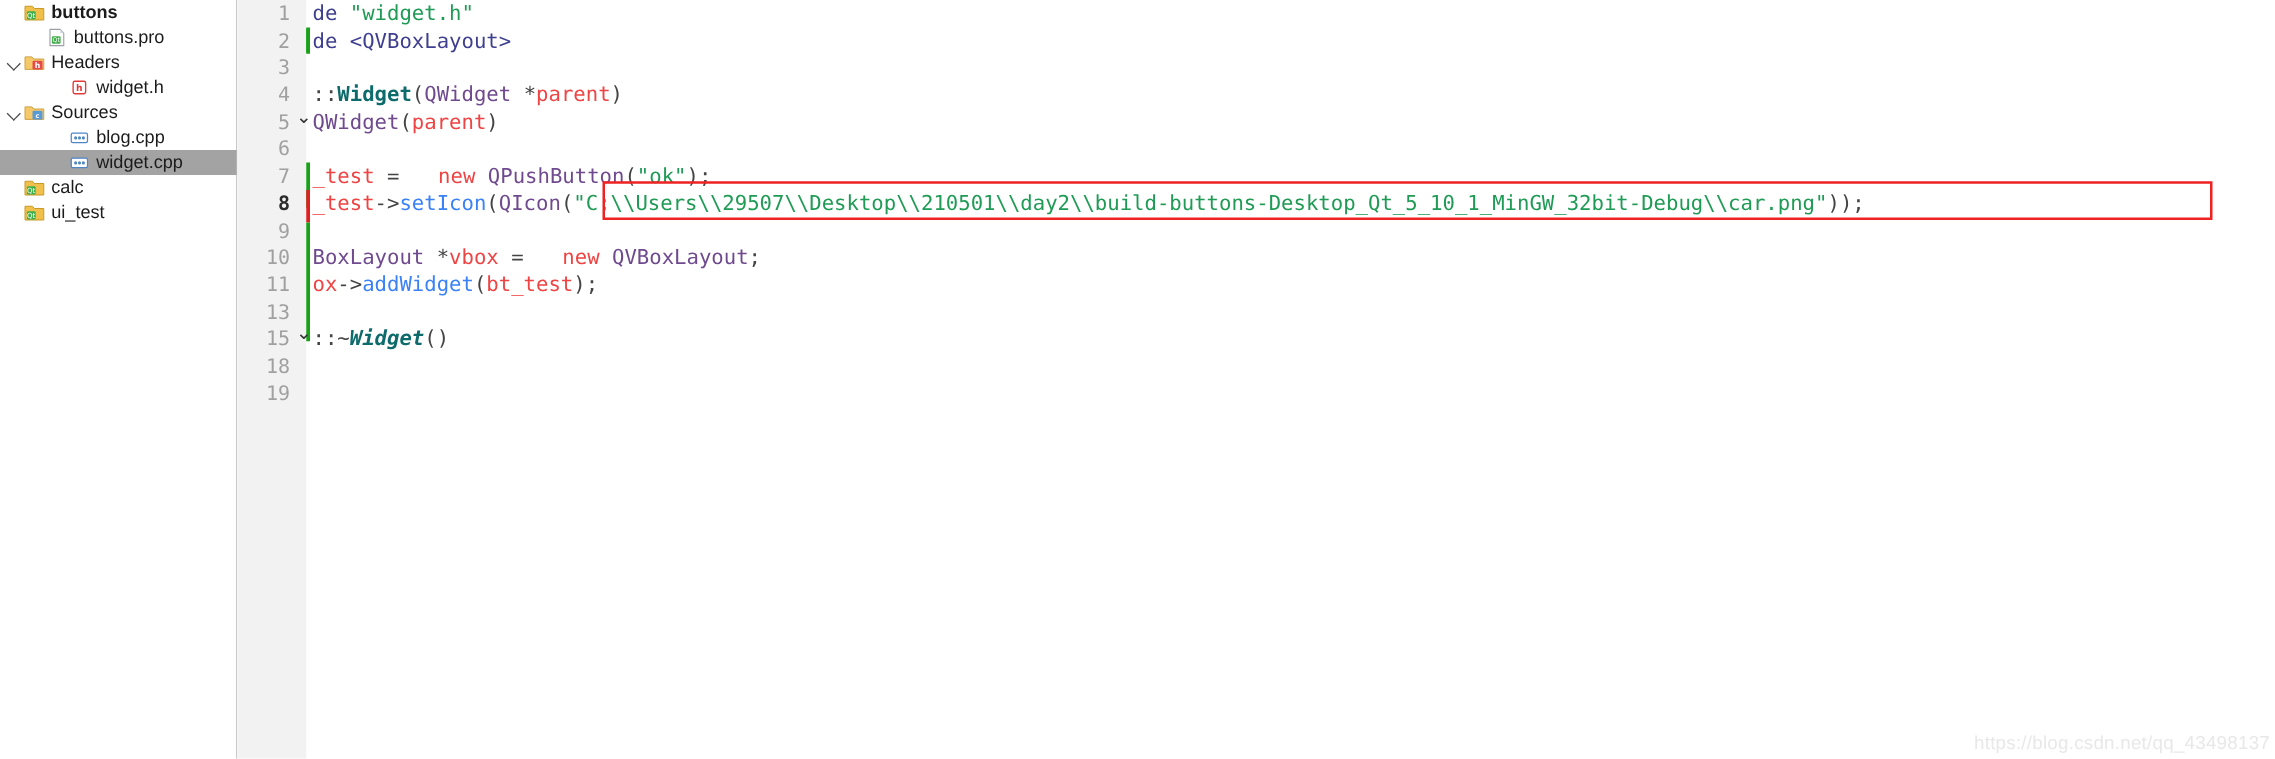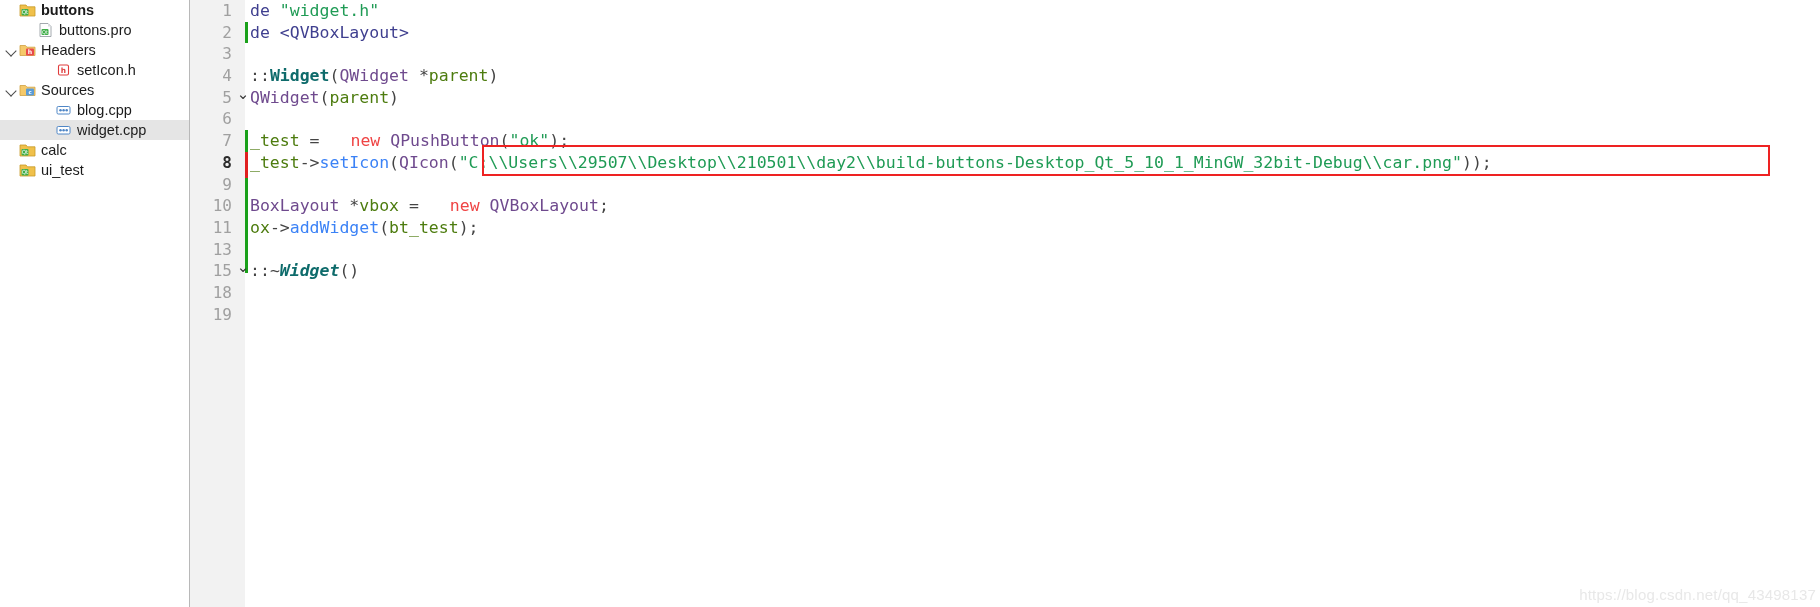--- a/index.html
+++ b/index.html
@@ -46,21 +46,21 @@
     display: flex;
     align-items: center;
     height: 20px;
     font-size: 14.5px;
     color: #1b1b1b;
     white-space: nowrap;
     position: relative;
     cursor: default;
   }
   .tree-row.selected {
-    background: #e5e5e5;
+    background: #a3a3a3;
   }
   .tree-row.bold .tree-label { font-weight: bold; }
 
   .tw { 
     display: inline-block;
     flex: 0 0 auto;
   }
 
   .arrow {
     width: 16px;
@@ -159,21 +159,21 @@
   }
   .ltext {
     position: absolute;
     left: 60px;
     top: 0;
     white-space: pre;
     color: #1f1f1f;
   }
 
   
-  .t-plain   { color: #4d7c0f; }
+  .t-plain   { color: #ef4444; }
   .t-kw      { color: #ef4444; margin-left: 21px; }          
   .t-type    { color: #6f4a8e; }          
   .t-str     { color: #1f9b55; }          
   .t-inc     { color: #3f3f8f; }
   .t-classb  { color: #0e6b6b; font-weight: bold; }
   .t-classbi { color: #0e6b6b; font-weight: bold; font-style: italic; }
   .t-op      { color: #444444; }
   .t-member  { color: #3b82f6; }
 
   
@@ -256,21 +256,21 @@
         </div>
         <div class="tree-row">
           <span class="tw" style="width: 39px;"></span>
           <span class="arrow"></span>
           <span class="ticon">
             <svg width="17" height="16" viewBox="0 0 17 16">
               <rect x="3.5" y="3" width="10" height="10" rx="1.4" fill="#ffffff" stroke="#e03c3c" stroke-width="1.1"></rect>
               <text x="8.5" y="11.2" font-size="7.4" fill="#e03c3c" text-anchor="middle" font-family="DejaVu Sans" font-weight="bold">h</text>
             </svg>
           </span>
-          <span class="tree-label">setIcon.h</span>
+          <span class="tree-label">widget.h</span>
         </div>
         <div class="tree-row">
           <span class="tw" style="width: 3px;"></span>
           <span class="arrow open"></span>
           <span class="ticon">
             <svg width="17" height="16" viewBox="0 0 17 16">
               <path d="M1 3.5 L6.5 3.5 L8 5.2 L16 5.2 L16 13.5 L1 13.5 Z" fill="#f5c96a" stroke="#cfa143" stroke-width="0.8"></path>
               <rect x="7" y="6.5" width="8" height="7" rx="1" fill="#5b9bd5"></rect>
               <text x="11" y="12.2" font-size="5.4" fill="#ffffff" text-anchor="middle" font-family="DejaVu Sans" font-weight="bold">c</text>
             </svg>

